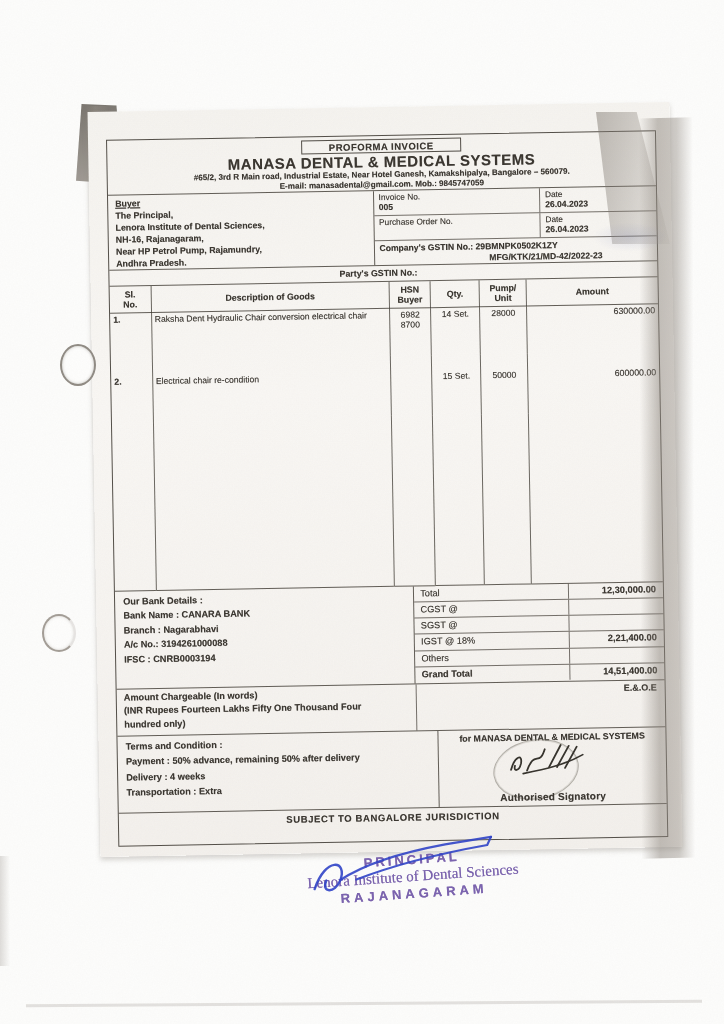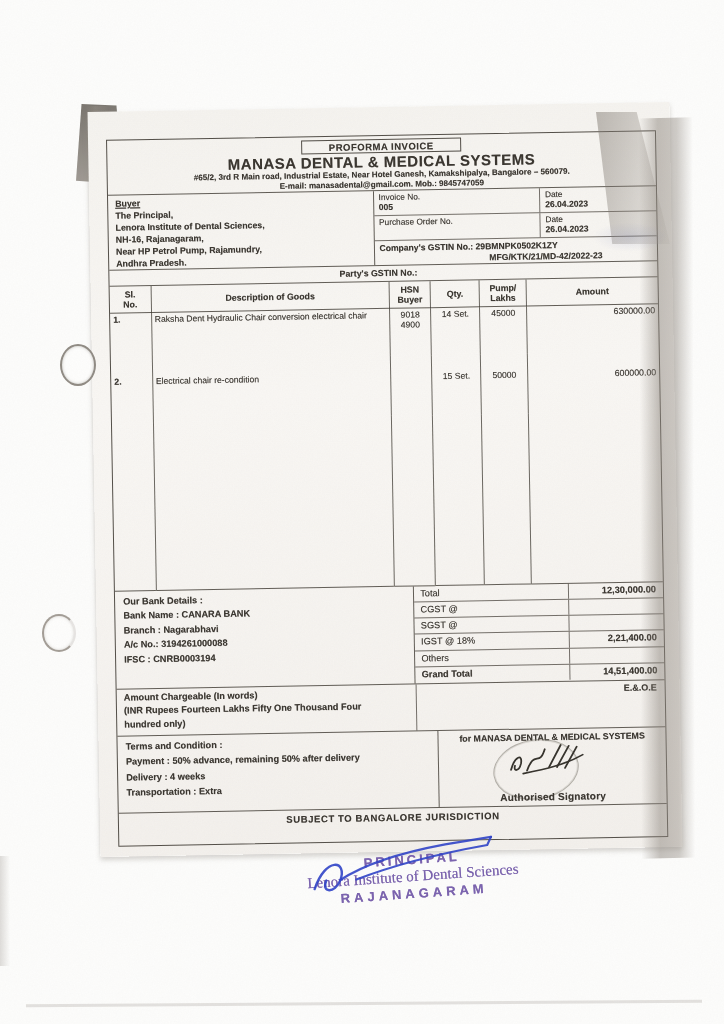--- a/index.html
+++ b/index.html
@@ -198,35 +198,35 @@
               <div>No.</div>
             </th>
             <th>Description of Goods</th>
             <th>
               <div>HSN</div>
               <div>Buyer</div>
             </th>
             <th>Qty.</th>
             <th>
               <div>Pump/</div>
-              <div>Lakhs</div>
+              <div>Unit</div>
             </th>
             <th>Amount</th>
           </tr>
         </thead>
         <tbody>
           <tr style="height:48px">
             <td class="c-sl">1.</td>
             <td class="c-desc">Raksha Dent Hydraulic Chair conversion electrical chair</td>
             <td class="c-hsn">
-              <div>9018</div>
-              <div>4900</div>
+              <div>6982</div>
+              <div>8700</div>
             </td>
             <td class="c-qty">14 Set.</td>
-            <td class="c-rate">45000</td>
+            <td class="c-rate">28000</td>
             <td class="c-amt">630000.00</td>
           </tr>
           <tr class="r2" style="height:60px">
             <td class="c-sl">2.</td>
             <td class="c-desc">Electrical chair re-condition</td>
             <td class="c-hsn"></td>
             <td class="c-qty">15 Set.</td>
             <td class="c-rate">50000</td>
             <td class="c-amt">600000.00</td>
           </tr>

